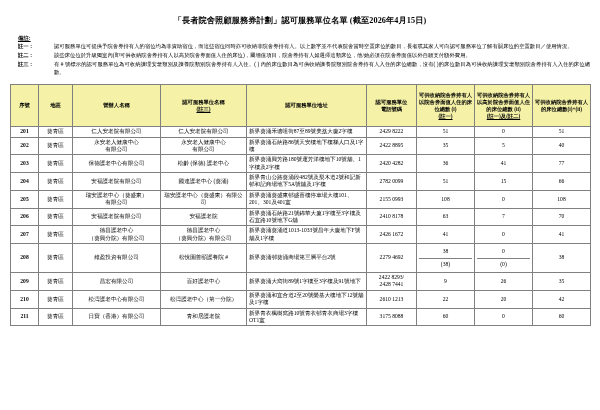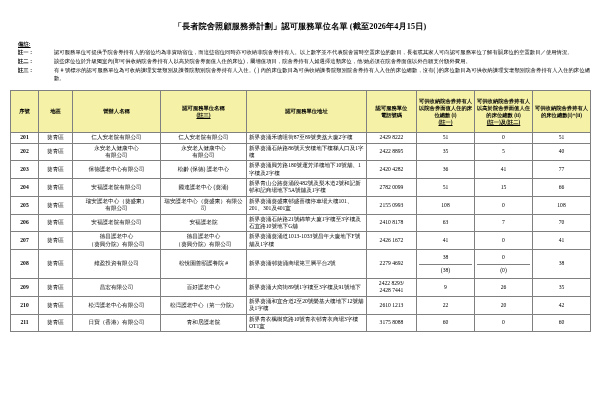--- a/index.html
+++ b/index.html
@@ -12,21 +12,21 @@
   body {
     width: 600px;
     height: 410px;
     font-family: "Liberation Serif", "DejaVu Serif", serif;
     color: #000000;
     overflow: hidden;
   }
   .page {
     width: 600px;
     height: 394px;
-    padding: 22px 10px 0 10px;
+    padding: 16px 10px 0 10px;
     position: relative;
   }
   .doc-title {
     text-align: center;
     font-size: 8.2px;
     font-weight: bold;
     letter-spacing: 0.1px;
     margin: 0 0 9px 0;
     line-height: 1.2;
   }

